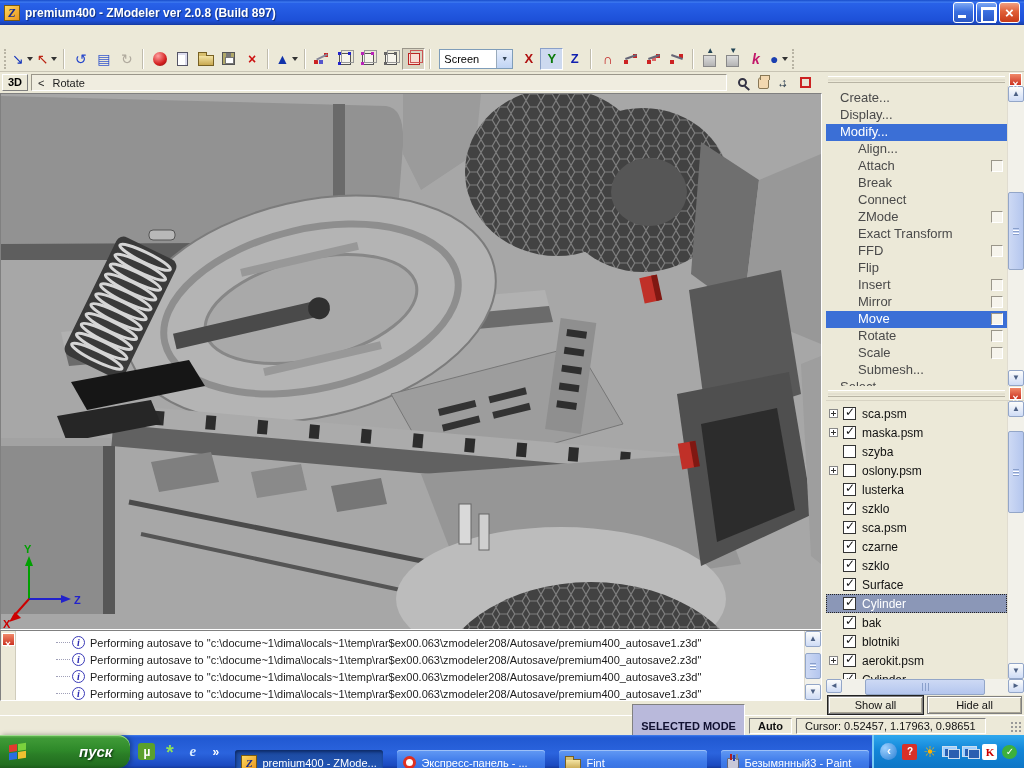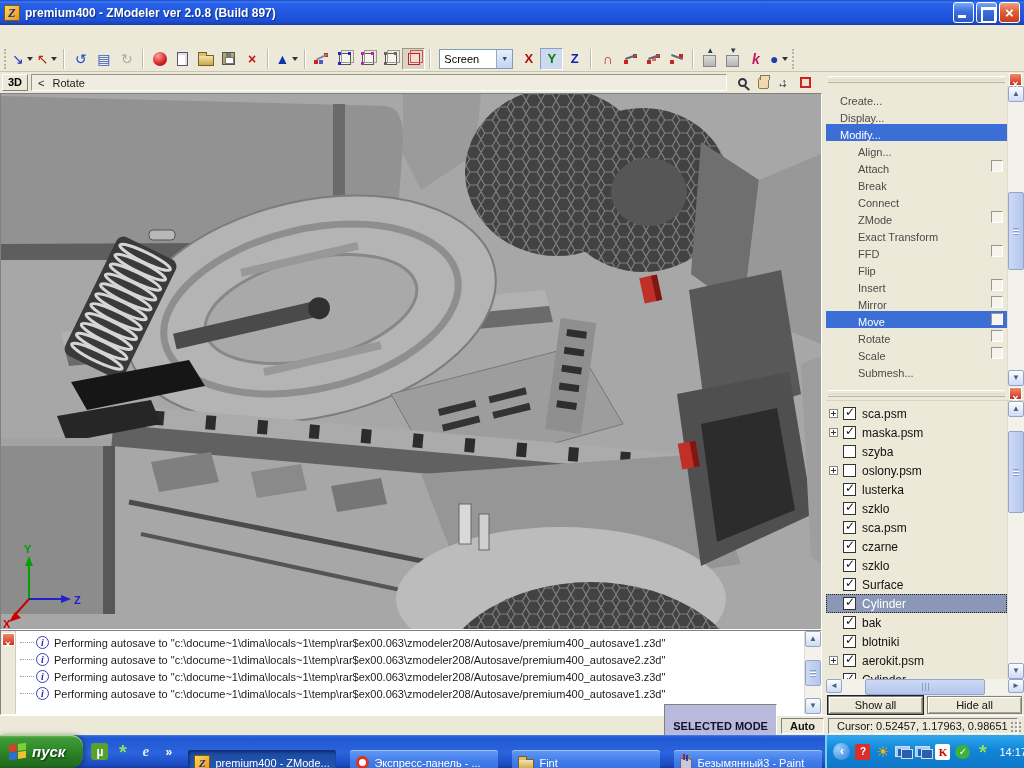--- a/index.html
+++ b/index.html
@@ -85,21 +85,21 @@
   .i-vmove{position:relative;width:14px;height:14px;color:#345;}
   .i-vmove::before{content:"↔";position:absolute;left:0;top:0;font-size:12px;line-height:14px;}
   .i-vmove::after{content:"↕";position:absolute;left:4px;top:0;font-size:12px;line-height:14px;}
   .i-vregion{width:11px;height:11px;border:2px solid #c22;background:#e8e4d4;}
 
   
   .viewport{height:537px;border:1px solid;border-color:#808080 #fff #fff #808080;background:#a7a7a7;position:relative;overflow:hidden;}
   .viewport svg{display:block;}
 
   
-  .logpanel{height:85px;background:#fff;border:1px solid;border-color:#808080 #fff #fff #808080;display:flex;}
+  .logpanel{height:71px;background:#fff;border:1px solid;border-color:#808080 #fff #fff #808080;display:flex;gap:36px;}
   .log-left{width:15px;background:#ece9d8;border-right:1px solid #d0ccbc;padding-top:2px;display:flex;justify-content:center;}
   .loglines{flex:1;overflow:hidden;padding-top:3px;}
   .logline{display:flex;align-items:center;height:17px;white-space:nowrap;}
   .ldots{width:14px;border-bottom:1px dotted #a0a0b8;height:1px;margin:0 2px 0 4px;}
   .linfo{width:13px;height:13px;border:1px solid #3a3ab8;border-radius:50%;background:#fff;color:#2a2ab0;
     font:bold italic 10px/12px "Liberation Serif",serif;text-align:center;margin-right:5px;flex:none;}
   .linfo::before{content:"i";}
   .ltext{font-size:11px;color:#1c1c1c;}
   .log-scroll{width:17px;}
 
@@ -120,21 +120,21 @@
   .splitter{position:absolute;left:822px;top:72px;width:4px;height:643px;background:#ece9d8;}
   .rightpanel{position:absolute;left:826px;top:72px;width:198px;height:643px;background:#ece9d8;display:flex;flex-direction:column;}
   .pgrip{height:14px;flex:none;display:flex;align-items:center;padding:0 2px;}
   .pgrip .lines{flex:1;height:7px;border-top:1px solid #fff;border-bottom:1px solid #b8b4a4;margin-right:4px;
     background:linear-gradient(180deg,#ece9d8 2px,#d8d4c4 3px,#ece9d8 4px);}
   .xbtn{width:13px;height:13px;flex:none;background:linear-gradient(#f08868,#cc3322);border:1px solid #fff;
     color:#fff;text-align:center;position:relative;}
   .xbtn::before{content:"×";font:bold 10px/11px "Liberation Sans",sans-serif;}
   .cmdwrap{height:300px;flex:none;display:flex;}
   .cmdlist{flex:1;overflow:hidden;padding-top:4px;}
-  .cmd{height:17px;position:relative;display:flex;align-items:flex-end;padding-left:14px;font-size:11px;color:#4a4a4a;}
+  .cmd{height:17px;position:relative;display:flex;align-items:flex-start;padding-left:14px;font-size:13px;color:#4a4a4a;}
   .cmd.indent{padding-left:32px;}
   .cmd.selected{background:#3b6fd6;color:#fff;}
   .cmd .box{display:none;position:absolute;right:4px;top:2px;width:12px;height:12px;background:#f6f4ec;
     border:1px solid;border-color:#9a968a #fff #fff #9a968a;}
   .cmd.box .box{display:block;}
   .treewrap{height:279px;flex:none;display:flex;border-top:1px solid #d8d4c4;}
   .tree{flex:1;overflow:hidden;padding-top:3px;background:#ece9d8;}
   .trow{height:19px;display:flex;align-items:center;padding-left:3px;font-size:12px;color:#111;}
   .expander{width:9px;height:9px;flex:none;border:1px solid #888;background:#fff;margin-right:5px;position:relative;visibility:hidden;}
   .trow.expand .expander{visibility:visible;}
@@ -149,34 +149,34 @@
     font-size:11px;text-align:center;line-height:16px;color:#111;}
   .xpbtn.default{outline:1px solid #222;}
 
   
   .statusbar{position:absolute;left:0;top:715px;width:1024px;height:20px;background:#ece9d8;border-top:1px solid #fff;
     display:flex;align-items:center;font-size:11px;}
   .sb-spacer{flex:1;}
   .sb-mode{background:#b9b9db;border:1px solid;border-color:#808080 #fff #fff #808080;font-weight:bold;color:#101030;
     padding:15px 8px;margin-right:4px;}
   .sb-auto{border:1px solid;border-color:#808080 #fff #fff #808080;font-weight:bold;padding:1px 8px;margin-right:4px;color:#111;text-align:right;}
-  .sb-cursor{border:1px solid;border-color:#808080 #fff #fff #808080;padding:1px 8px;width:190px;margin-right:6px;color:#111;}
+  .sb-cursor{border:1px solid;border-color:#808080 #fff #fff #808080;padding:1px 8px;width:190px;margin-right:38px;color:#111;}
   .sb-grip{position:absolute;right:2px;bottom:2px;width:12px;height:12px;
     background:radial-gradient(circle at 2px 2px,#999 1px,transparent 1.2px);background-size:4px 4px;}
 
   
   .taskbar{position:absolute;left:0;top:735px;width:1024px;height:33px;display:flex;align-items:center;
     background:linear-gradient(180deg,#4884e8 0%,#2a63e0 4%,#2159d2 9%,#2b64de 55%,#1b4ac0 92%,#143a9e 100%);}
   .startbtn{height:33px;display:flex;align-items:center;gap:6px;padding:0 18px 0 9px;border-radius:0 12px 12px 0;
     background:linear-gradient(180deg,#70c05c 0%,#3f9a37 10%,#2f8a2a 45%,#2a7d26 60%,#226e1f 90%,#1c5c1a 100%);
     box-shadow:inset 0 1px 0 #9fdc8f,2px 0 5px rgba(0,0,0,.35);}
   .flag{width:17px;height:15px;display:grid;grid-template-columns:1fr 1fr;grid-template-rows:1fr 1fr;gap:1px;transform:skewY(-8deg);}
   .flag i:nth-child(1){background:#e23a2e}.flag i:nth-child(2){background:#7ad13d}
   .flag i:nth-child(3){background:#2a6de0}.flag i:nth-child(4){background:#f0c030}
-  .start-label{color:#fff;font:bold italic 15px "Liberation Sans",sans-serif;text-shadow:1px 1px 2px #0c2c0c;}
+  .start-label{color:#fff;font:bold italic 15px "Liberation Sans",sans-serif;text-shadow:1px 1px 2px #0c2c0c;margin-left:47px;}
   .quicklaunch{display:flex;align-items:center;gap:6px;padding:0 8px;}
   .qlicon{width:17px;height:17px;display:flex;align-items:center;justify-content:center;color:#fff;}
   .ql-ut{background:#5aa02c;border-radius:3px;font:bold 12px/16px "Liberation Sans",sans-serif;}
   .ql-icq{color:#8ee05a;font:bold 20px/14px "Liberation Sans",sans-serif;}
   .ql-ie{color:#d6eaff;font:bold italic 15px "Liberation Serif",serif;}
   .ql-more{color:#fff;font:bold 12px/16px "Liberation Sans",sans-serif;}
   .tasks{display:flex;gap:14px;flex:1;padding:0 3px;margin-top:22px;}
   .task{width:148px;height:26px;border-radius:3px;display:flex;align-items:center;gap:5px;padding:0 6px;
     background:linear-gradient(180deg,#639af4 0%,#3f7bea 45%,#3168d8 100%);box-shadow:inset 0 1px 0 #9cc0f8;overflow:hidden;}
   .task.active{background:linear-gradient(180deg,#1c4aa0,#2559ba);box-shadow:inset 1px 2px 3px #0d2a66;}

